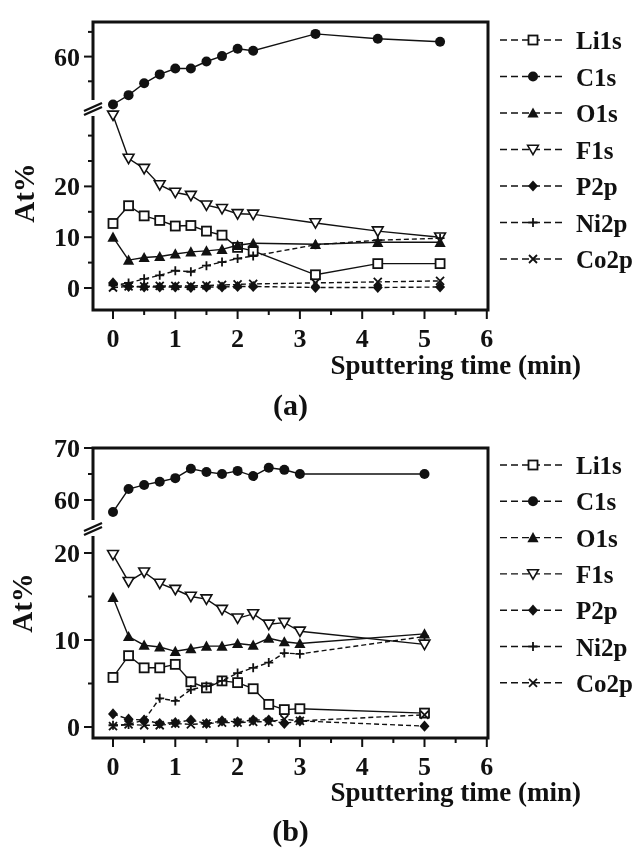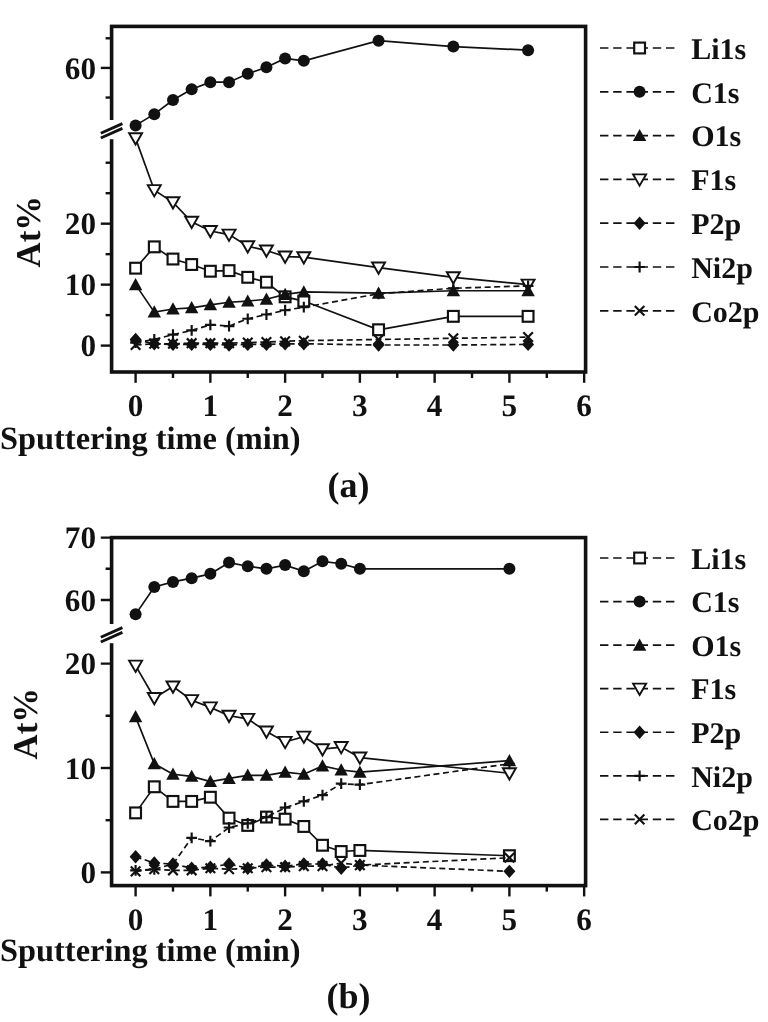--- a/index.html
+++ b/index.html
@@ -9,21 +9,21 @@
     overflow:hidden;
   }
   .panel{position:relative;width:640px;height:426px;margin:0;}
   .panel svg{position:absolute;left:0;top:0;}
   .y-axis-label{
     position:absolute;width:120px;height:34px;line-height:34px;
     text-align:center;font-size:29px;font-weight:bold;
     transform:rotate(-90deg);transform-origin:center center;
   }
   .x-axis-label{
-    position:absolute;left:0;width:581px;text-align:left;
+    position:absolute;left:0;width:581px;text-align:right;
     font-size:27px;font-weight:bold;
   }
   .caption{
     position:absolute;left:0;width:581px;text-align:center;
     font-size:30px;font-weight:bold;
   }
   .pa-y{left:-36px;top:176px;}
   .pa-x{top:350px;}
   .pa-c{top:388px;}
   .pb-y{left:-38px;top:160px;}

